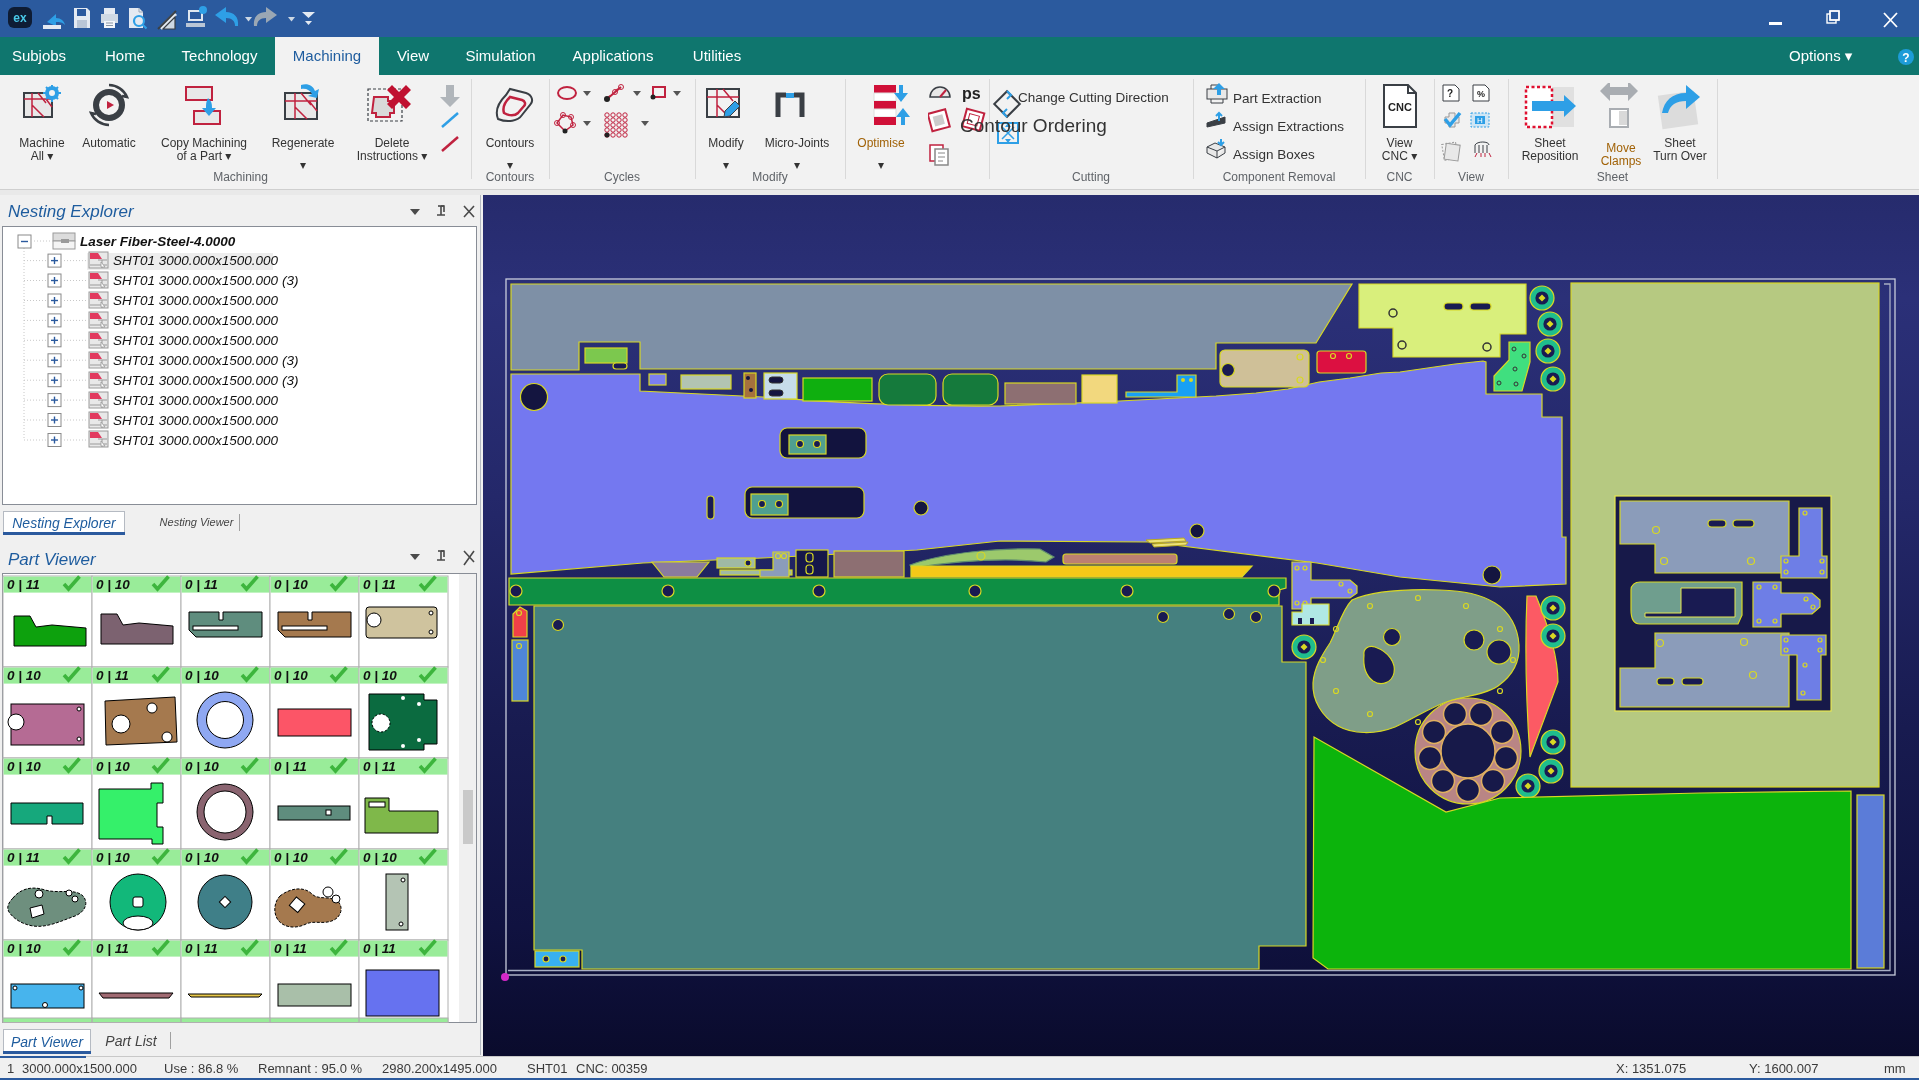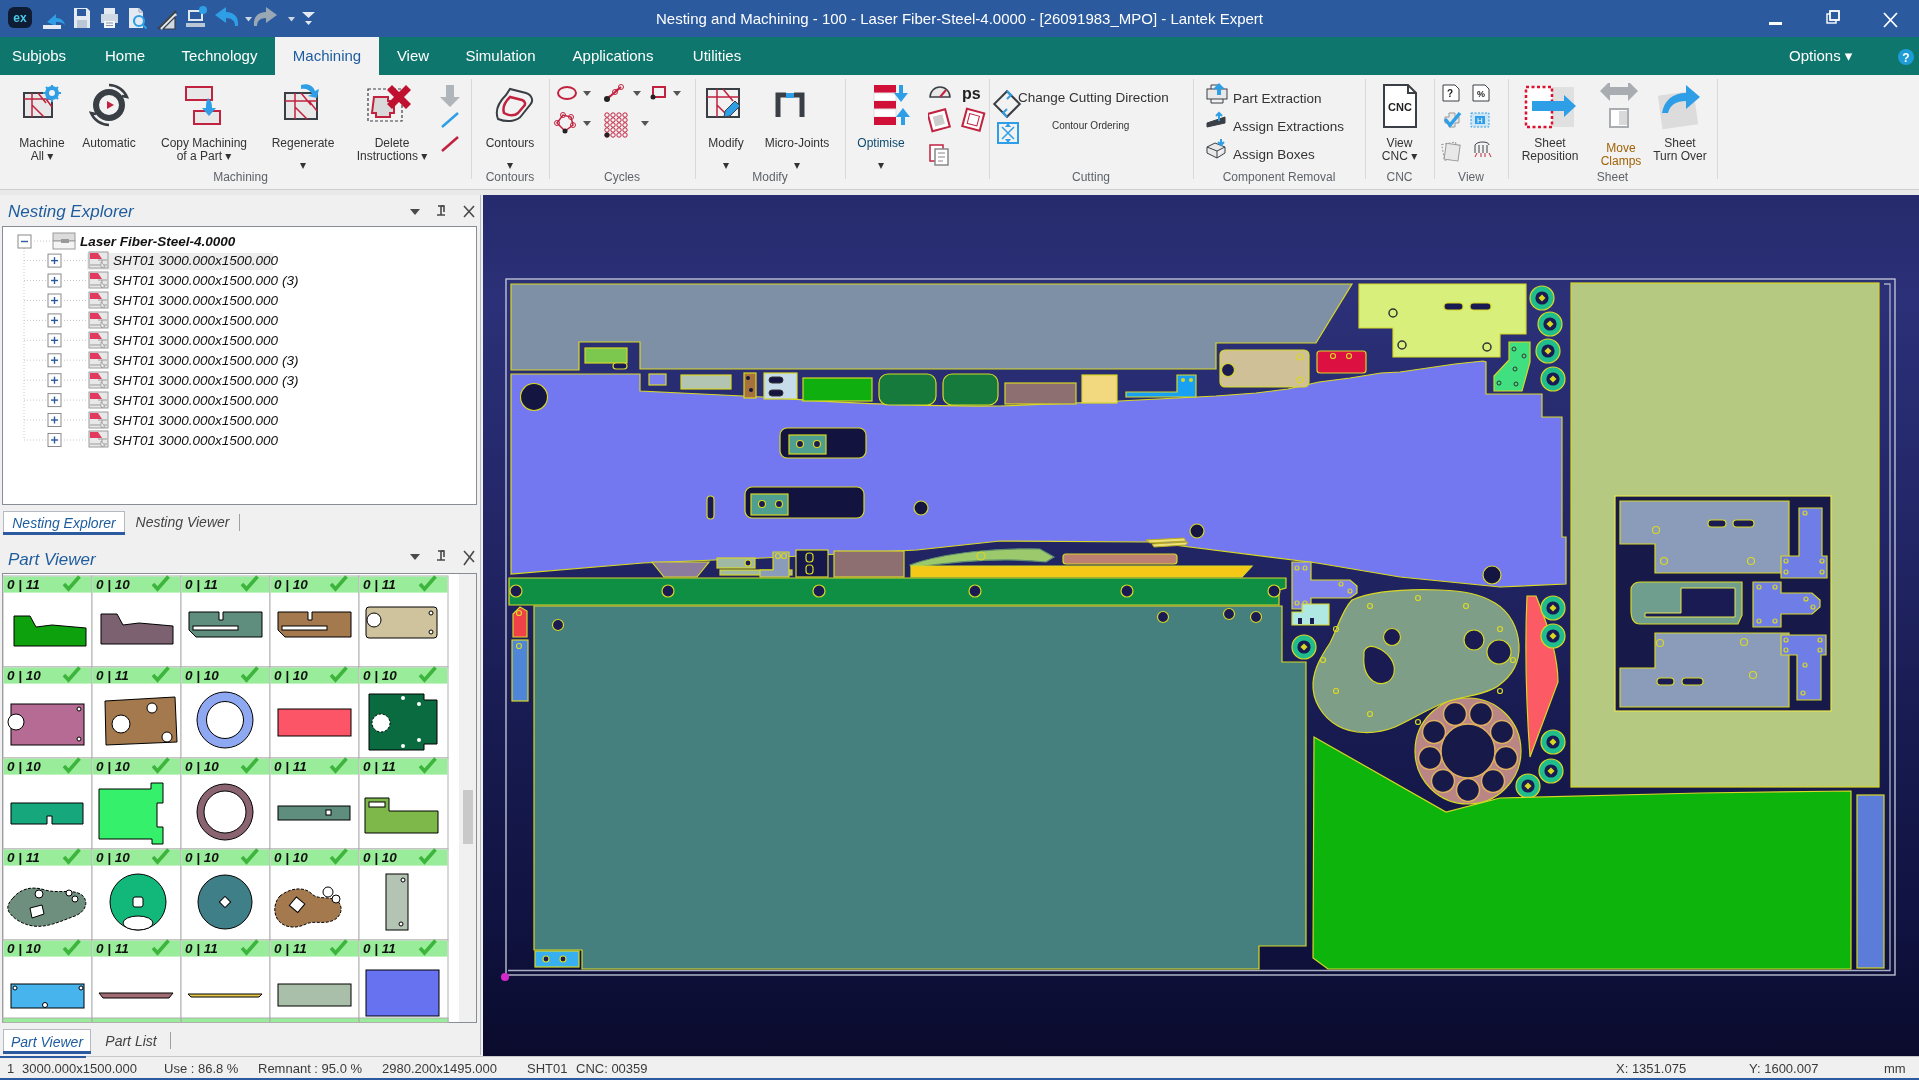--- a/index.html
+++ b/index.html
@@ -17,21 +17,20 @@
 .leftdock{position:absolute;left:0;top:195px;width:483px;height:861px;background:#f0f0f0;font-style:italic;}
 .ptitle{color:#1e5c9e;font-size:17px;}
 .statusbar{position:absolute;left:0;top:1056px;width:1919px;height:24px;background:#f0f0f0;border-top:1px solid #c8c8c8;font-size:13px;color:#3a3a3a;}
 .statusbar span{position:absolute;top:4px;}
 svg{display:block;}
 </style>
 </head>
 <body>
 
 <div class="titlebar">
-<div class="title">Nesting and Machining - 100 - Laser Fiber-Steel-4.0000 - [26091983_MPO] - Lantek Expert</div>
 <svg width="340" height="37" style="position:absolute;left:0;top:0">
 <rect x="8" y="7" width="24" height="21" rx="6" fill="#0e1c34"></rect>
       <text x="20" y="22" fill="#49c8e8" font-size="12" font-weight="bold" text-anchor="middle">ex</text>
 <path d="M47,22 l9,-8 v4 c5,0 8,3 9,7 c-3,-3 -5,-3 -9,-3 v4 z" fill="#2e9fe6"></path>
 <path d="M43,25 h18 v4 h-18 z" fill="#e4eaf2"></path>
 <g transform="translate(74,8)">
         <path d="M0,0 h13 l3,3 v17 h-16 z" fill="#e4eaf2"></path>
         <rect x="3" y="1" width="9" height="7" fill="#2b5a9e"></rect>
         <rect x="3" y="12" width="10" height="8" fill="#b9c6d6"></rect>
       </g>
@@ -213,21 +212,21 @@
 <div class="btxt" style="left:757px;top:62px;width:80px;color:#333">Micro-Joints</div>
 <div class="btxt" style="left:757px;top:84px;width:80px;color:#333">▾</div>
 <svg width="40" height="44" style="position:absolute;left:872px;top:8px">
 <rect x="2" y="2" width="22" height="8" fill="#d01038"></rect>
       <rect x="2" y="10" width="22" height="8" fill="#fff" stroke="#ddd"></rect>
       <rect x="2" y="18" width="22" height="8" fill="#d01038"></rect>
       <rect x="2" y="26" width="22" height="8" fill="#fff" stroke="#ddd"></rect>
       <rect x="2" y="34" width="22" height="8" fill="#d01038"></rect>
 <path d="M31,2 v8 h5 l-7,9 -7,-9 h5 v-8 z M29,42 v-8 h-5 l7,-9 7,9 h-5 v8 z" fill="#2e9fe6"></path>
 </svg>
-<div class="btxt" style="left:845px;top:62px;width:72px;color:#0c4a6e">Optimise</div>
+<div class="btxt" style="left:845px;top:62px;width:72px;color:#a16207">Optimise</div>
 <div class="btxt" style="left:845px;top:84px;width:72px;color:#333">▾</div>
 <svg width="70" height="100" style="position:absolute;left:928px;top:8px">
 <path d="M2,14 a10,10 0 0 1 20,0 z" fill="#e8e8e8" stroke="#3a3f45" stroke-width="1.5"></path>
       <path d="M12,14 l6,-7" stroke="#c0223f" stroke-width="2"></path>
 <text x="34" y="16" font-size="16" font-weight="bold" fill="#222">ps</text>
 <g transform="translate(2,28) rotate(-15 10 10)">
         <rect x="0" y="0" width="18" height="18" fill="#fff" stroke="#c0223f" stroke-width="2"></rect>
         <rect x="4" y="4" width="10" height="10" fill="#ccc"></rect>
       </g>
 <g transform="translate(36,28) rotate(15 10 10)">
@@ -245,21 +244,21 @@
         <rect x="0" y="0" width="18" height="18" transform="rotate(45 9 9)" fill="none" stroke="#3a3f45" stroke-width="2"></rect>
         <path d="M9,-4 l4,4 -4,4 M9,22 l-4,-4 4,-4" fill="none" stroke="#2e9fe6" stroke-width="2"></path>
       </g>
 <g transform="translate(14,40)">
         <rect x="0" y="0" width="20" height="20" fill="none" stroke="#2e9fe6" stroke-width="2"></rect>
         <path d="M4,4 l12,12 m0,-12 l-12,12" stroke="#2e9fe6" stroke-width="1.5"></path>
         <path d="M10,0 l-3,4 h6 z M10,20 l-3,-4 h6 z" fill="#2e9fe6"></path>
       </g>
 </svg>
 <div class="btxt" style="left:1018px;top:16px;width:180px;text-align:left;font-size:13.5px">Change Cutting Direction</div>
-<div class="btxt" style="left:1052px;top:44px;width:180px;text-align:left;font-size:10px">Contour Ordering</div>
+<div class="btxt" style="left:960px;top:44px;width:180px;text-align:left;font-size:19px">Contour Ordering</div>
 <svg width="30" height="100" style="position:absolute;left:1205px;top:8px">
 <g>
         <rect x="2" y="6" width="20" height="10" fill="#e8e8e8" stroke="#3a3f45"></rect>
         <path d="M6,6 v-4 h8 v4 M6,16 v4 h12 v-4" stroke="#3a3f45" fill="none"></path>
         <path d="M14,0 l6,6 -4,0 0,6 -4,0 0,-6 -4,0 z" fill="#2e9fe6"></path>
       </g>
 <g transform="translate(0,28)">
         <path d="M2,12 l18,-6 v6 l-18,4 z" fill="#3a3f45" stroke="#3a3f45"></path>
         <path d="M14,2 v8 m-3,-5 l3,-3 3,3" stroke="#2e9fe6" stroke-width="2" fill="none"></path>
       </g>
@@ -470,21 +469,21 @@
         <rect x="0" y="0" width="19" height="16" fill="#e8e8e8" stroke="#9a9a9a"></rect>
         <path d="M1,1 h8 l4,6 h-12 z" fill="#e23a5f"></path>
         <path d="M1,13 h17 M9,8 h9 M13,8 v8" stroke="#9a9a9a" stroke-width="1" fill="none"></path>
         <path d="M12,10 l4,5 h-4 z" fill="#fff" stroke="#9a9a9a" stroke-width="0.8"></path>
       </g>
       <text x="111" y="218.5" font-size="13.5" fill="#111">SHT01 3000.000x1500.000</text>
     </svg>
 <div style="position:absolute;left:2px;top:316px;width:477px;height:25px;background:#f0f0f0"></div>
 <div style="position:absolute;left:3px;top:316px;width:122px;height:21px;background:#fff;border:1px solid #b5bac2;border-bottom:none;color:#1e5c9e;font-size:14px;text-align:center;line-height:23px">Nesting Explorer</div>
 <div style="position:absolute;left:3px;top:337px;width:122px;height:3px;background:#2b5a9e"></div>
-<div style="position:absolute;left:130px;top:316px;width:105px;height:23px;color:#444;font-size:14px;text-align:center;line-height:23px">Nesting Viewer</div>
+<div style="position:absolute;left:144px;top:316px;width:105px;height:23px;color:#444;font-size:11px;text-align:center;line-height:23px">Nesting Viewer</div>
 <div style="position:absolute;left:239px;top:319px;width:1px;height:17px;background:#a0a0a0"></div>
 <div class="ptitle" style="position:absolute;left:8px;top:355px">Part Viewer</div>
 <svg width="70" height="20" style="position:absolute;left:408px;top:353px">
 <path d="M2,6 l5,6 5,-6 z" fill="#4a4a4a"></path>
 <g stroke="#4a4a4a" stroke-width="1.6" fill="none">
         <path d="M33,3 v9 M29,12 h8 M33,3 h3 v6"></path>
         <path d="M30,3 h6"></path>
       </g>
 <path d="M56,3 l10,11 M66,3 l-10,14" stroke="#4a4a4a" stroke-width="1.6"></path>
 </svg>

